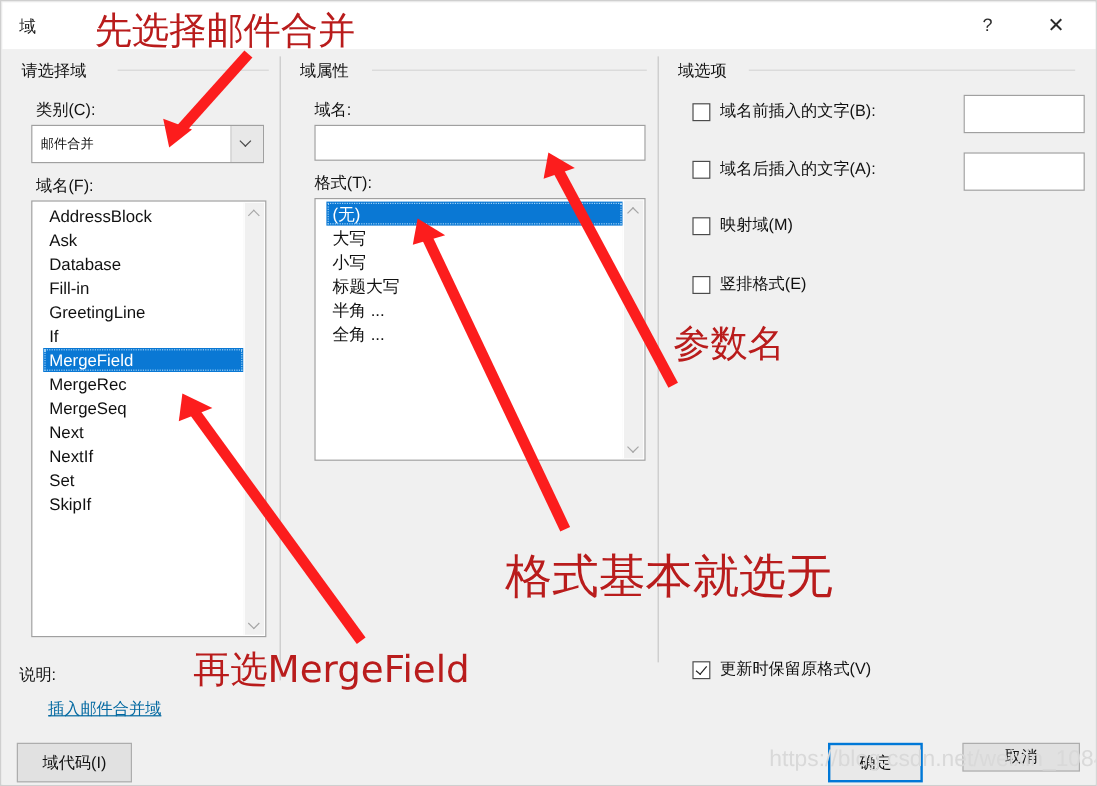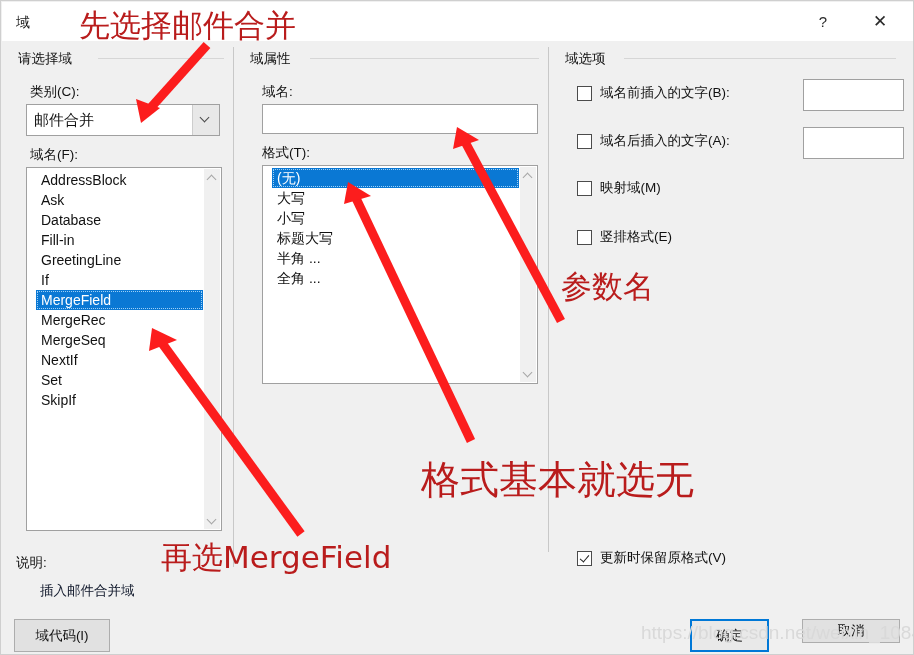--- a/index.html
+++ b/index.html
@@ -91,21 +91,21 @@
   .combo {
     position: absolute;
     background: #ffffff;
     border: 1px solid #a0a0a0;
     box-sizing: border-box;
   }
   .combo .val {
     position: absolute;
     left: 7px; top: 50%;
     transform: translateY(-50%);
-    font-size: 15px;
+    font-size: 11px;
     color: #111;
     white-space: nowrap;
   }
   .combo .arrowbox {
     position: absolute;
     right: 0; top: 0;
     width: 27px; height: 100%;
     background: #e8e8e8;
     border-left: 1px solid #cdcdcd;
     box-sizing: border-box;
@@ -229,21 +229,21 @@
     cursor: default;
     padding: 0;
   }
   .btn.default {
     background: #e9e9e9;
     border: 2px solid #0078d7;
   }
 
   
   .desc-title { position: absolute; font-size: 13.5px; color: #111; }
-  .desc-text { position: absolute; font-size: 13.5px; color: #0f172a; }
+  .desc-text { position: absolute; font-size: 13.5px; color: #0369a1; text-decoration: underline; }
 
   
   .ann {
     position: absolute;
     color: #b91c1c;
     white-space: nowrap;
     z-index: 20;
     font-weight: 400;
     text-align: right;
   }
@@ -298,20 +298,21 @@
       <div class="list-items">
         <div class="list-item">AddressBlock</div>
         <div class="list-item">Ask</div>
         <div class="list-item">Database</div>
         <div class="list-item">Fill-in</div>
         <div class="list-item">GreetingLine</div>
         <div class="list-item">If</div>
         <div class="list-item sel">MergeField</div>
         <div class="list-item">MergeRec</div>
         <div class="list-item">MergeSeq</div>
+        <div class="list-item">Next</div>
         <div class="list-item">NextIf</div>
         <div class="list-item">Set</div>
         <div class="list-item">SkipIf</div>
       </div>
       <div class="scrollbar">
         <div class="sb-arrow up">
             <i></i>
           </div>
         <div class="sb-arrow down">
             <i></i>

